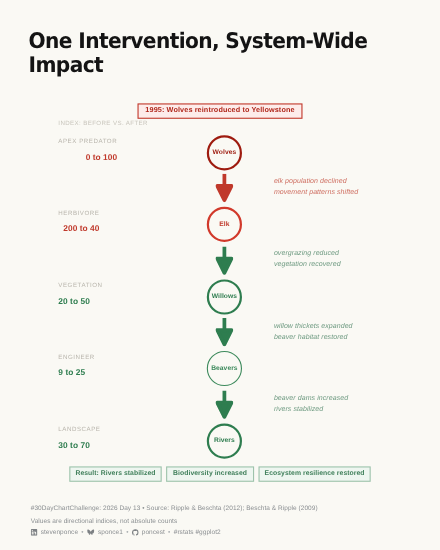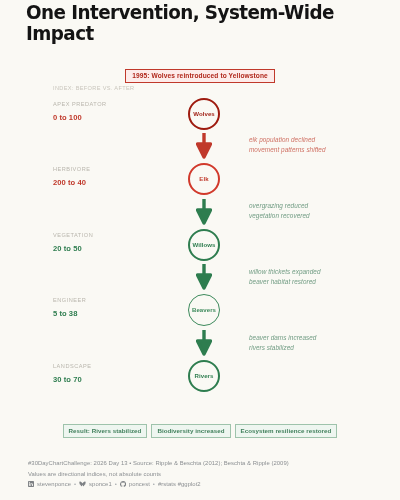--- a/index.html
+++ b/index.html
@@ -11,21 +11,21 @@
     height: 500px;
     background: #faf9f4;
     font-family: "Liberation Sans", sans-serif;
     color: #2b2b2b;
     overflow: hidden;
     position: relative;
   }
 
   
   .header {
-    padding: 2px 26px 0 26px;
+    padding: 27px 26px 0 26px;
   }
   .title {
     font-family: "DejaVu Sans", sans-serif;
     font-size: 19.5px;
     font-weight: 700;
     letter-spacing: -0.6px;
     color: #141414;
     line-height: 1.1;
     margin: 0 0 9px 0;
     transform: scaleX(0.94);
@@ -83,21 +83,21 @@
     letter-spacing: 0.5px;
     color: #b9b6ad;
     text-transform: uppercase;
     margin-bottom: 6px;
   }
   .row-label .val {
     font-size: 7.6px;
     font-weight: 700;
     letter-spacing: 0.05px;
   }
-  .val.red { color: #c0392b; }
+  .val.red { color: #c0392b; text-align: right; }
   .val.green { color: #2e7d4f; }
 
   .node {
     position: absolute;
     left: 188px;
     width: 32px;
     height: 32px;
     border-radius: 50%;
     background: #faf9f4;
     display: flex;
@@ -205,21 +205,21 @@
   <div class="row-label" style="top:81px">
     <div class="cat">HERBIVORE</div>
     <div class="val red">200 to 40</div>
   </div>
   <div class="row-label" style="top:147px">
     <div class="cat">VEGETATION</div>
     <div class="val green">20 to 50</div>
   </div>
   <div class="row-label" style="top:212px">
     <div class="cat">ENGINEER</div>
-    <div class="val green">5 to 38</div>
+    <div class="val green">9 to 25</div>
   </div>
   <div class="row-label" style="top:278px">
     <div class="cat">LANDSCAPE</div>
     <div class="val green">30 to 70</div>
   </div>
 
   <div class="node red" style="top:13px">
     <span>Wolves</span>
   </div>
   <div class="node red2" style="top:78px">

